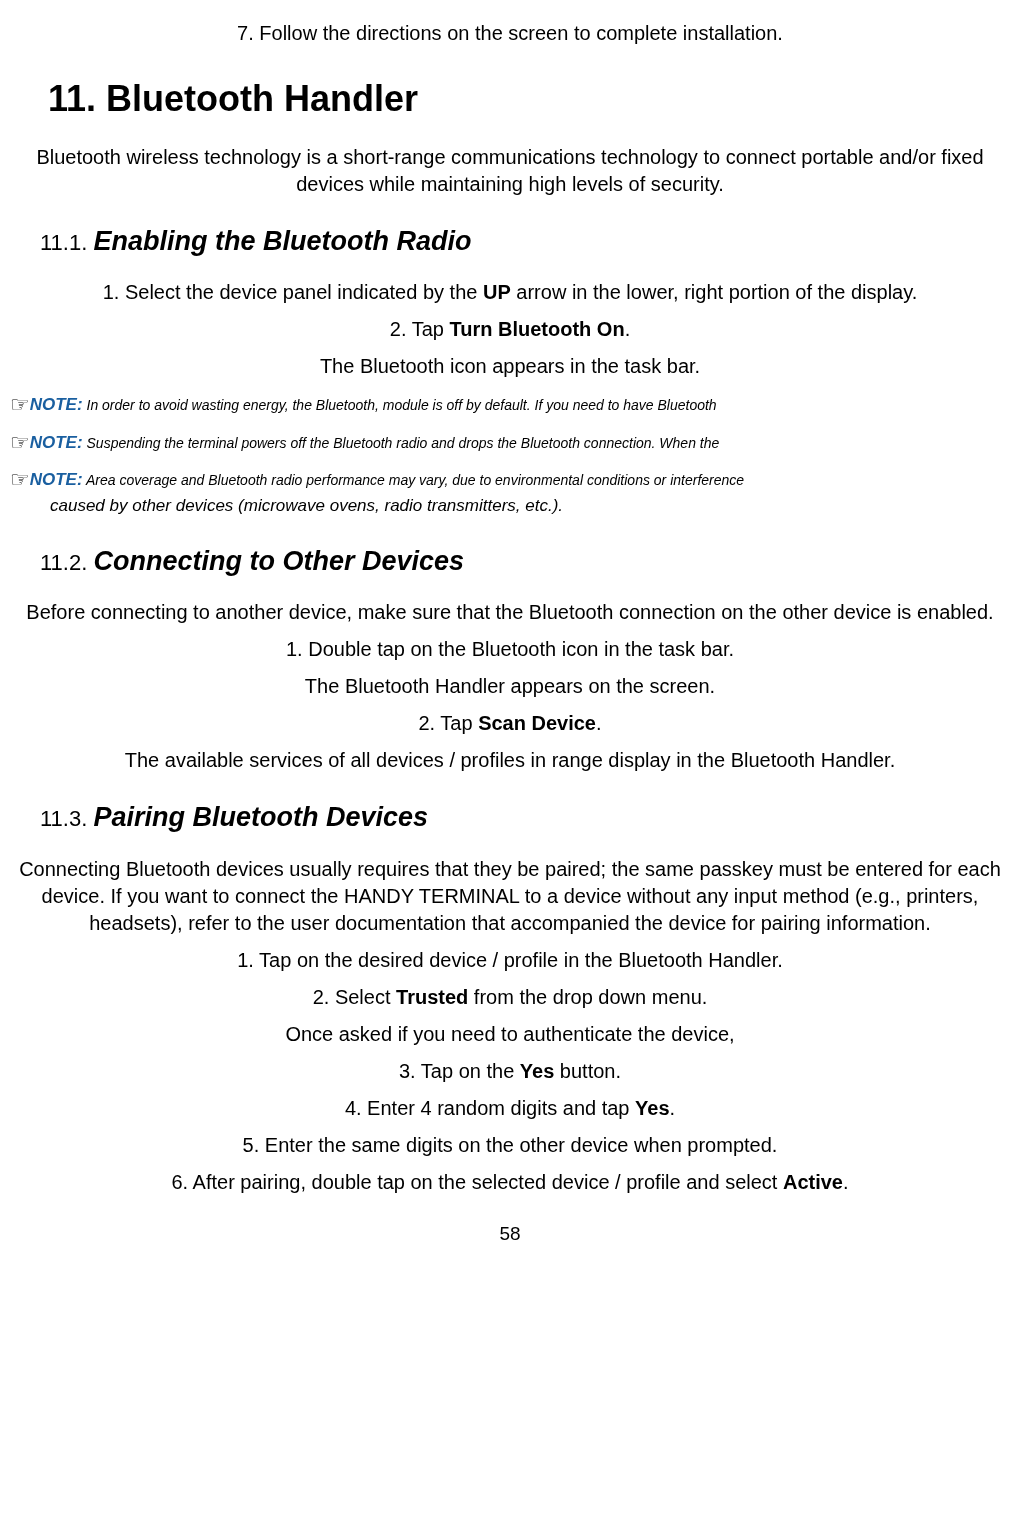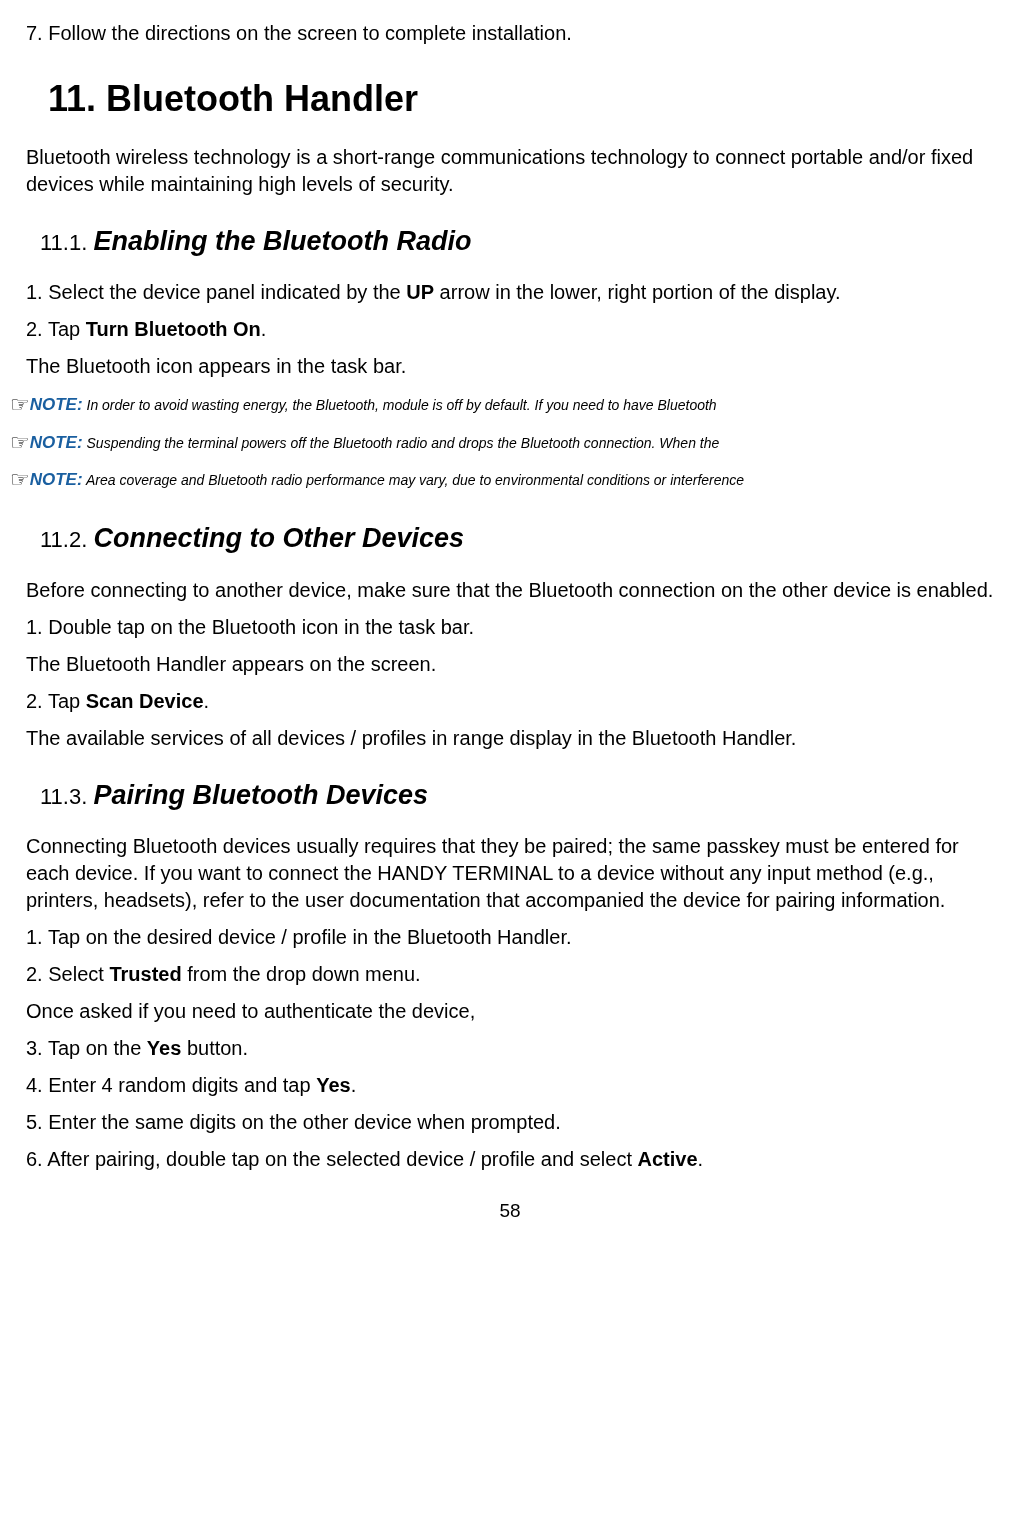--- a/index.html
+++ b/index.html
@@ -26,21 +26,22 @@
       text-align: center;
     }
     .h2-title {
       font-size: 27px;
       font-weight: bold;
       font-style: italic;
       font-family: Verdana, Arial, sans-serif;
       display: inline;
     }
     .para {
-      margin: 10px 16px;
+      margin: 10px 0;
+      text-align: center;
     }
     .bold {
       font-weight: bold;
     }
     .note-block {
       margin: 8px 0 8px 0;
     }
     .note-icon {
       font-size: 22px;
       vertical-align: top;
@@ -99,20 +100,21 @@
 <div class="note-block">
   <span class="note-icon">☞</span><span class="note-label">NOTE:</span><span class="note-text"> In order to avoid wasting energy, the Bluetooth, module is off by default. If you need to have Bluetooth</span>
 </div>
 
 <div class="note-block">
   <span class="note-icon">☞</span><span class="note-label">NOTE:</span><span class="note-text"> Suspending the terminal powers off the Bluetooth radio and drops the Bluetooth connection. When the</span>
 </div>
 
 <div class="note-block">
   <span class="note-icon">☞</span><span class="note-label">NOTE:</span><span class="note-text"> Area coverage and Bluetooth radio performance may vary, due to environmental conditions or interference</span>
+  <span class="note-continue">caused by other devices (microwave ovens, radio transmitters, etc.).</span>
 </div>
 
 <div class="h2-wrap">
   <span class="h2-num">11.2. </span><span class="h2-title">Connecting to Other Devices</span>
 </div>
 
 <div class="para">Before connecting to another device, make sure that the Bluetooth connection on the other device is enabled.</div>
 <div class="para">1. Double tap on the Bluetooth icon in the task bar.</div>
 <div class="para">The Bluetooth Handler appears on the screen.</div>
 <div class="para">

